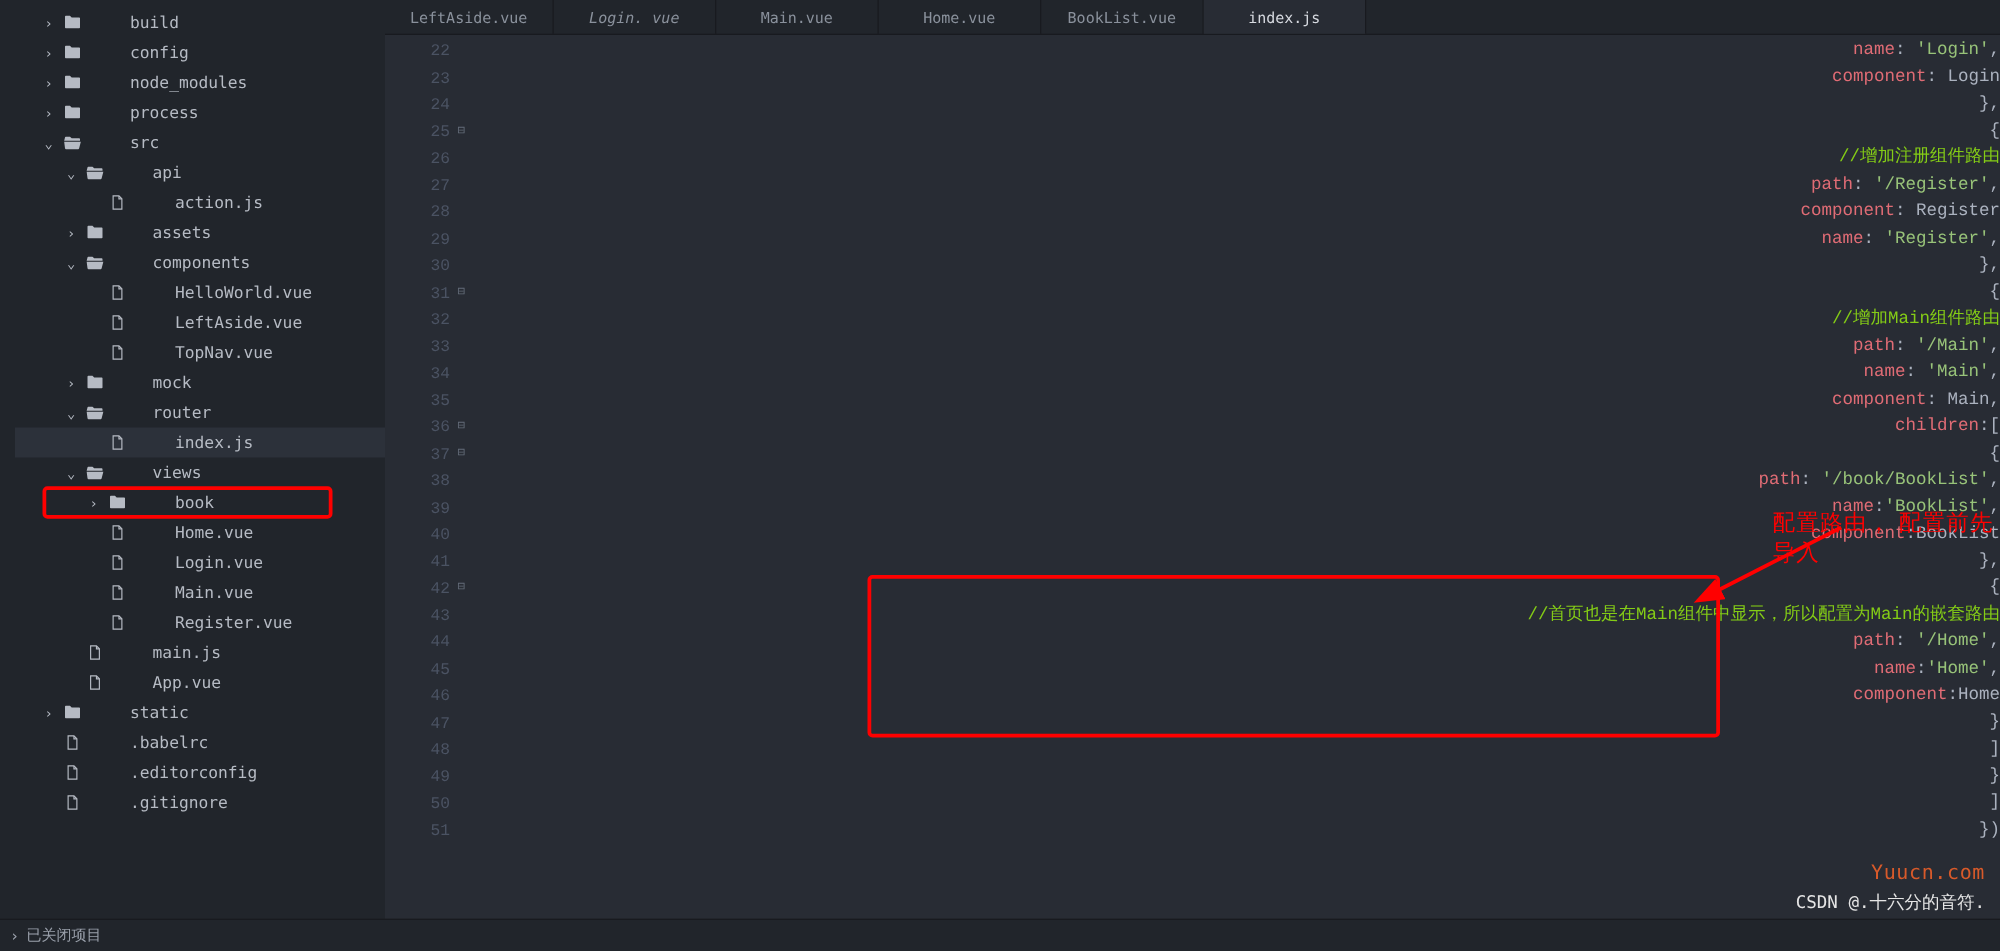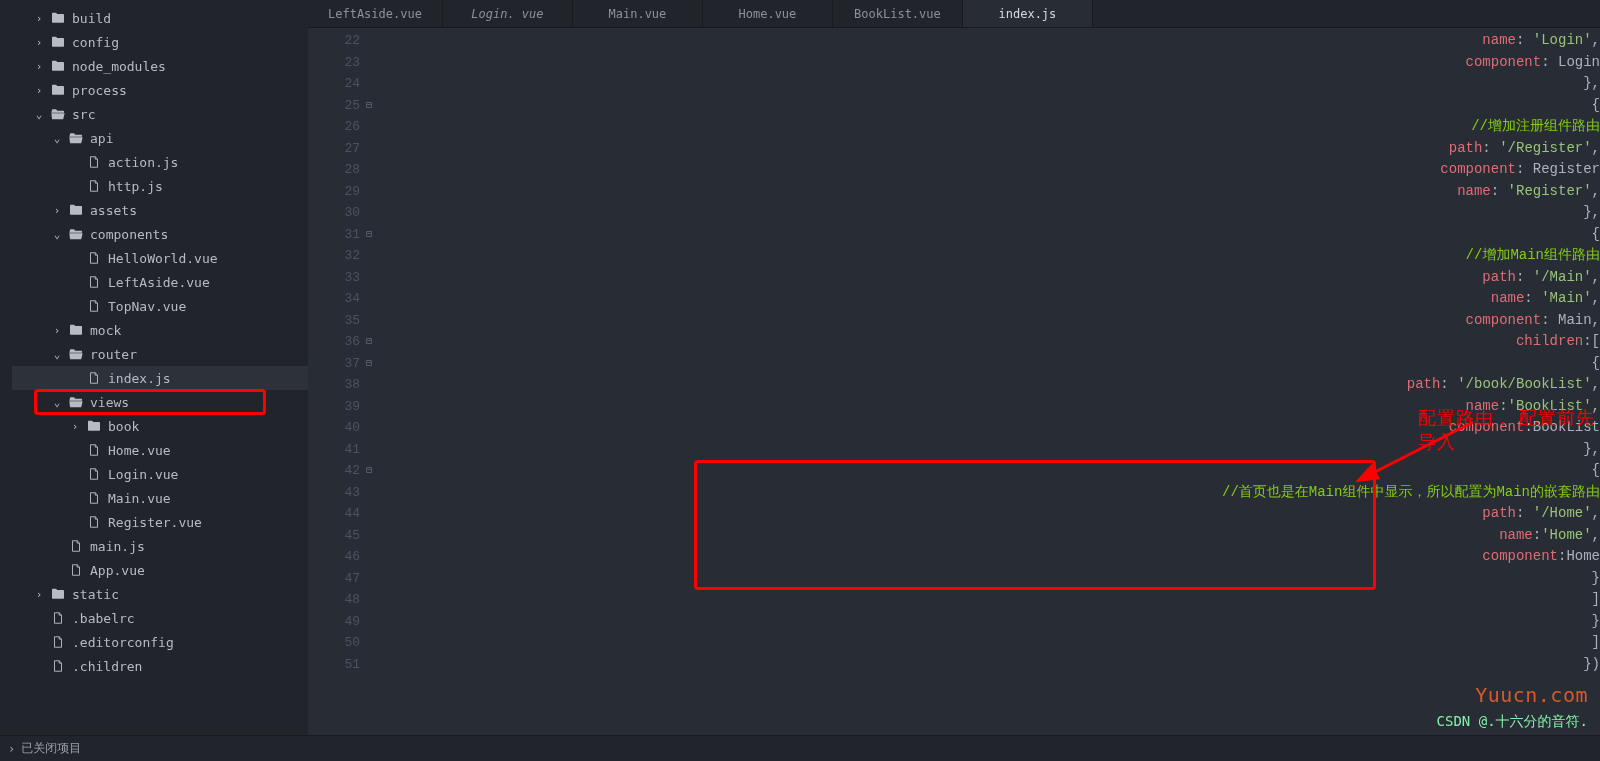--- a/index.html
+++ b/index.html
@@ -29,21 +29,21 @@
     cursor: pointer;
   }
   .tree-row.selected { background: #2c313a; }
   .tw { display: inline-flex; align-items: center; gap: 6px; }
   .chev { width: 10px; display: inline-block; text-align: center; color: #b6bbc4; font-size: 11px; }
   .chev.none { visibility: hidden; }
   .iconbox { width: 16px; height: 16px; display: inline-flex; align-items: center; justify-content: center; }
   .iconbox.folder svg path { fill: #b6bbc4; }
   .iconbox.folder-open svg path { fill: #b6bbc4; }
   .iconbox.file svg { stroke: #b6bbc4; }
-  .label { white-space: nowrap; }
+  .label { white-space: nowrap; margin-left: 32px; }
 
   .red-highlight {
     position: absolute;
     border: 3px solid #ff0000;
     border-radius: 4px;
     pointer-events: none;
   }
 
   .editor-area { flex: 1; display:flex; flex-direction: column; background:#282c34; }
   .tabs {
@@ -108,29 +108,29 @@
     color:#9aa0ab;
     font-size:12px;
     padding:0 8px;
   }
   .statusbar .chevstat { margin-right:6px; }
 
   .credit {
     position:absolute;
     right:12px;
     bottom:30px;
-    color:#86efac;
+    color:#e5e5e5;
     font-size:14px;
   }
   .watermark {
     position:absolute;
     right:12px;
     bottom:54px;
     color:#d85a2a;
-    font-size:20px;
+    font-size:16px;
     font-weight:500;
     letter-spacing:0.5px;
   }
   svg.arrow { position:absolute; overflow:visible; pointer-events:none; }
 </style>
 </head>
 <body>
 
 <div class="app">
   <div class="sidebar-rail"></div>
@@ -207,32 +207,20 @@
           <span class="chev none">›</span>
           <span class="iconbox file">
             <svg width="14" height="14" viewBox="0 0 24 24" fill="none" stroke-width="1.6">
               <path d="M6 3h8l4 4v14H6z"></path>
               <path d="M14 3v4h4"></path>
             </svg>
           </span>
           <span class="label">action.js</span>
         </span>
       </div>
-      <div class="tree-row" style="padding-left: 58px;">
-        <span class="tw">
-          <span class="chev none">›</span>
-          <span class="iconbox file">
-            <svg width="14" height="14" viewBox="0 0 24 24" fill="none" stroke-width="1.6">
-              <path d="M6 3h8l4 4v14H6z"></path>
-              <path d="M14 3v4h4"></path>
-            </svg>
-          </span>
-          <span class="label">http.js</span>
-        </span>
-      </div>
       <div class="tree-row" style="padding-left: 40px;">
         <span class="tw">
           <span class="chev ">›</span>
           <span class="iconbox folder">
             <svg width="16" height="16" viewBox="0 0 24 24">
               <path d="M3 5a1 1 0 011-1h5l2 2h9a1 1 0 011 1v11a1 1 0 01-1 1H4a1 1 0 01-1-1V5z"></path>
             </svg>
           </span>
           <span class="label">assets</span>
         </span>
@@ -449,21 +437,21 @@
       </div>
       <div class="tree-row" style="padding-left: 22px;">
         <span class="tw">
           <span class="chev none">›</span>
           <span class="iconbox file">
             <svg width="14" height="14" viewBox="0 0 24 24" fill="none" stroke-width="1.6">
               <path d="M6 3h8l4 4v14H6z"></path>
               <path d="M14 3v4h4"></path>
             </svg>
           </span>
-          <span class="label">.children</span>
+          <span class="label">.gitignore</span>
         </span>
       </div>
     </div>
 
   <div class="editor-area">
     <div class="tabs" id="tabs">
         <div class="tab">
           <span>LeftAside.vue</span>
         </div>
         <div class="tab italic">

